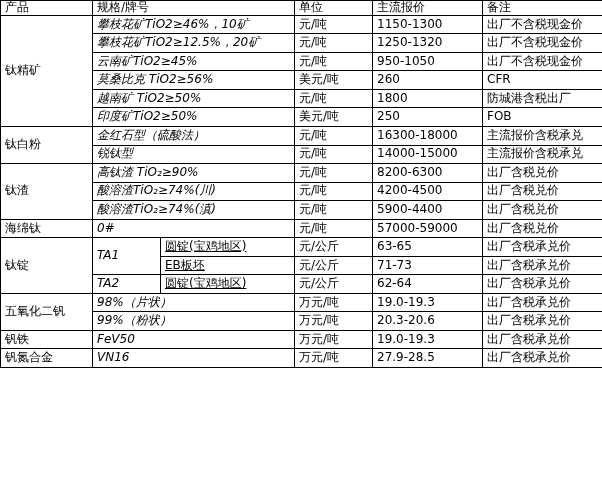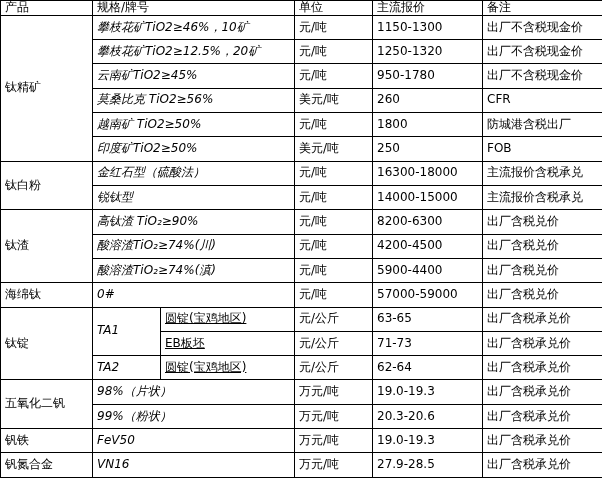--- a/index.html
+++ b/index.html
@@ -11,21 +11,21 @@
     width: 602px;
     height: 484px;
     font-family: "DejaVu Sans", "Liberation Sans", sans-serif;
     color: #000000;
     overflow: hidden;
   }
   #price-table {
     border-collapse: collapse;
     table-layout: fixed;
     width: 602px;
-    height: 478px;
+    height: 368px;
   }
   #price-table td, #price-table th {
     border: 1px solid #000000;
     padding: 0 4px;
     font-size: 12px;
     font-weight: normal;
     text-align: left;
     vertical-align: middle;
     line-height: 1.15;
     white-space: nowrap;
@@ -88,21 +88,21 @@
       </tr>
       <tr>
         <td class="ctr" colspan="2">攀枝花矿TiO2≥12.5%，20矿</td>
         <td>元/吨</td>
         <td>1250-1320</td>
         <td>出厂不含税现金价</td>
       </tr>
       <tr>
         <td class="ctr" colspan="2">云南矿TiO2≥45%</td>
         <td>元/吨</td>
-        <td>950-1780</td>
+        <td>950-1050</td>
         <td>出厂不含税现金价</td>
       </tr>
       <tr>
         <td class="ctr" colspan="2">莫桑比克  TiO2≥56%</td>
         <td>美元/吨</td>
         <td>260</td>
         <td>CFR</td>
       </tr>
       <tr>
         <td class="ctr" colspan="2">越南矿 TiO2≥50%</td>

